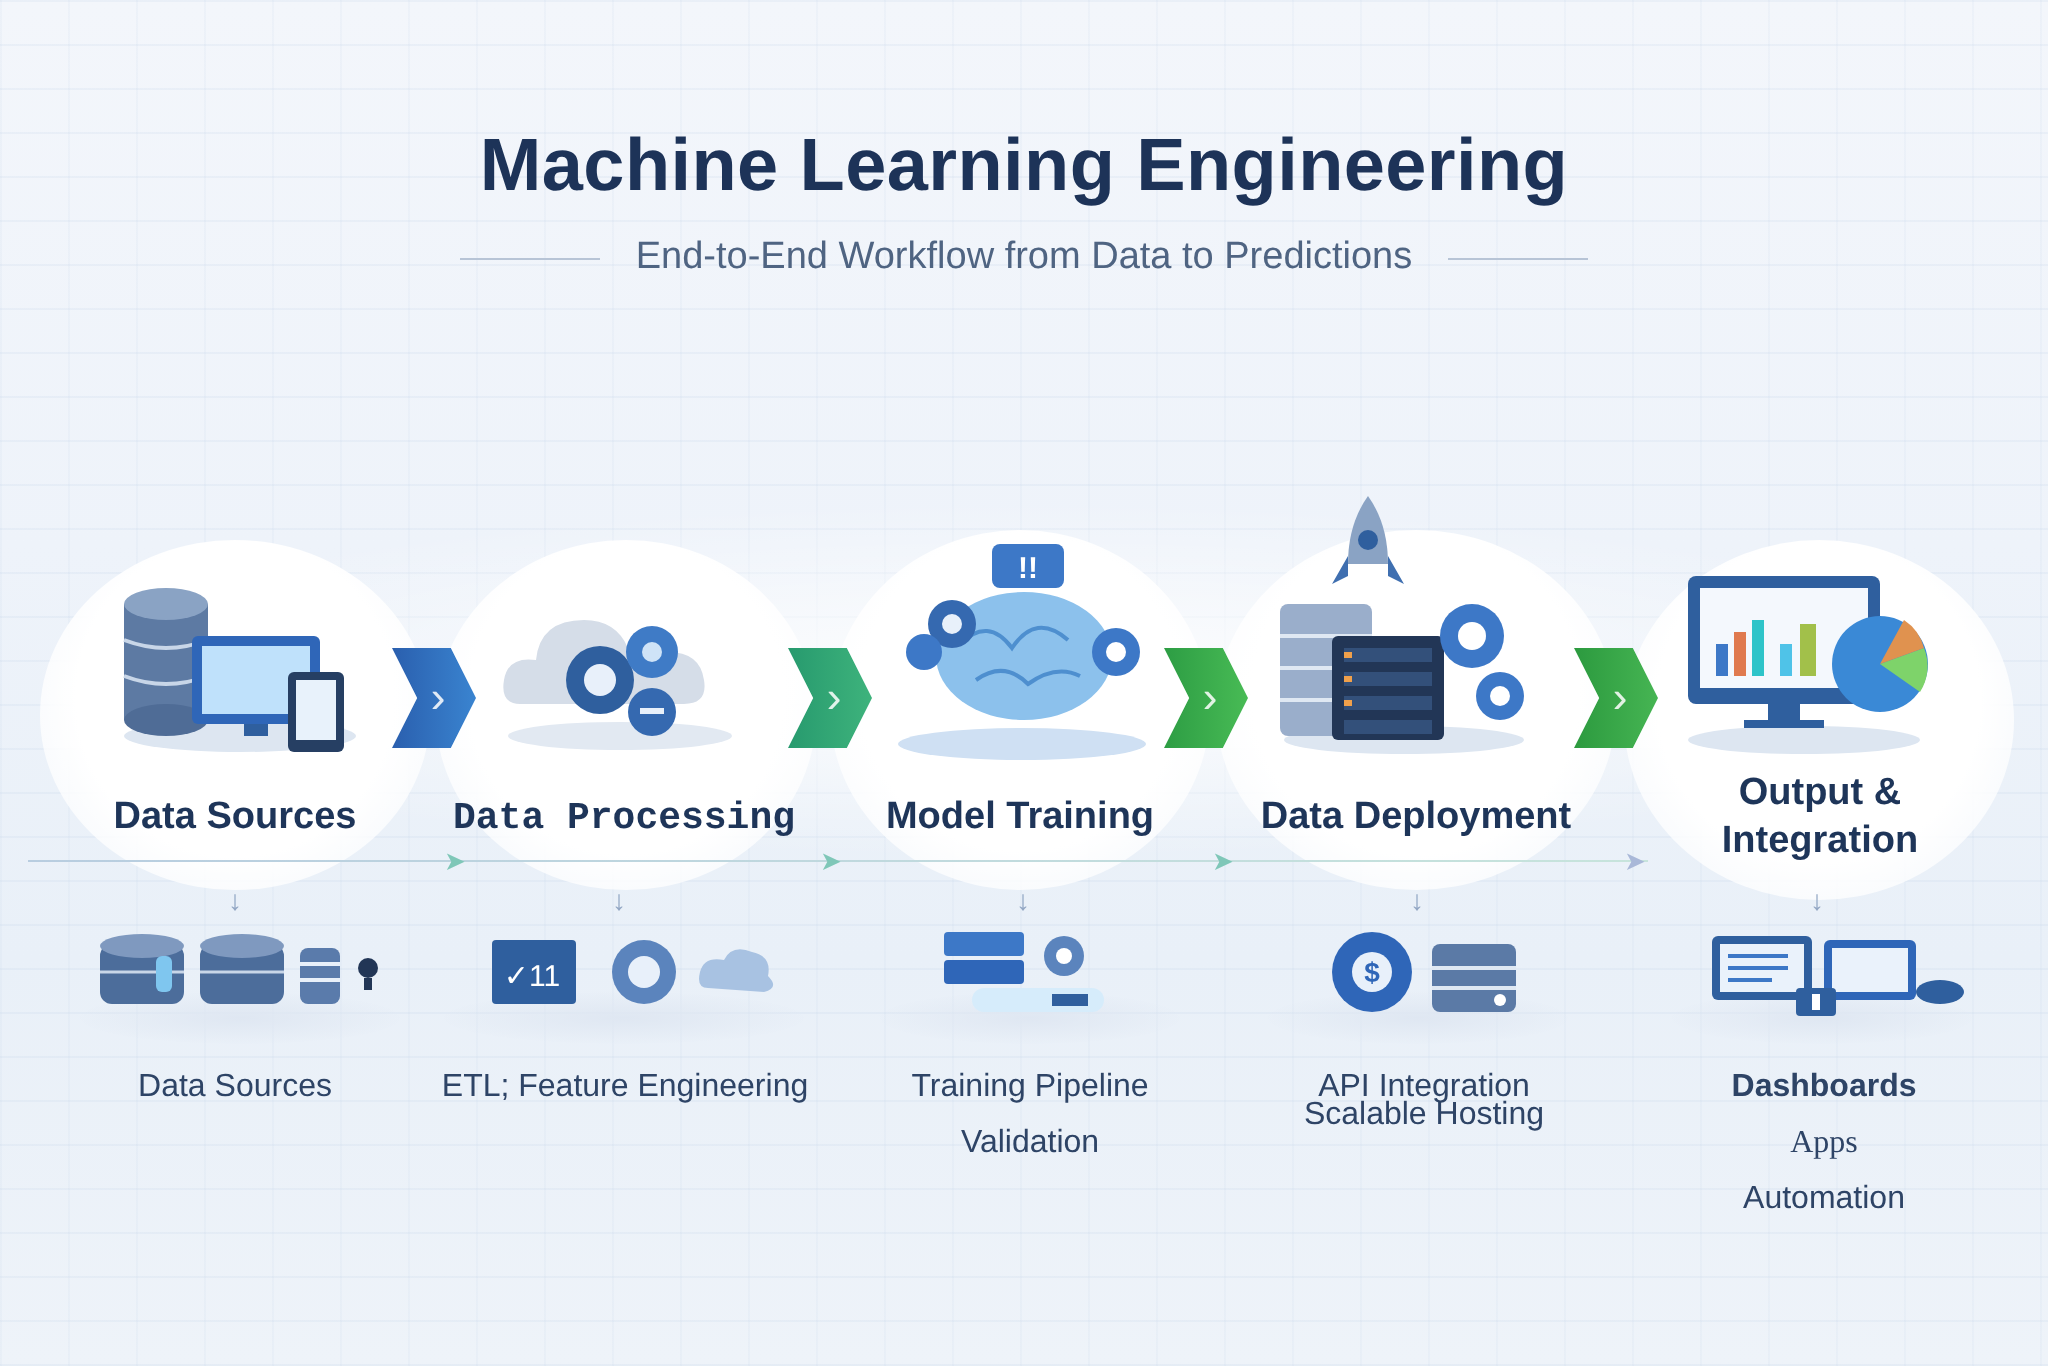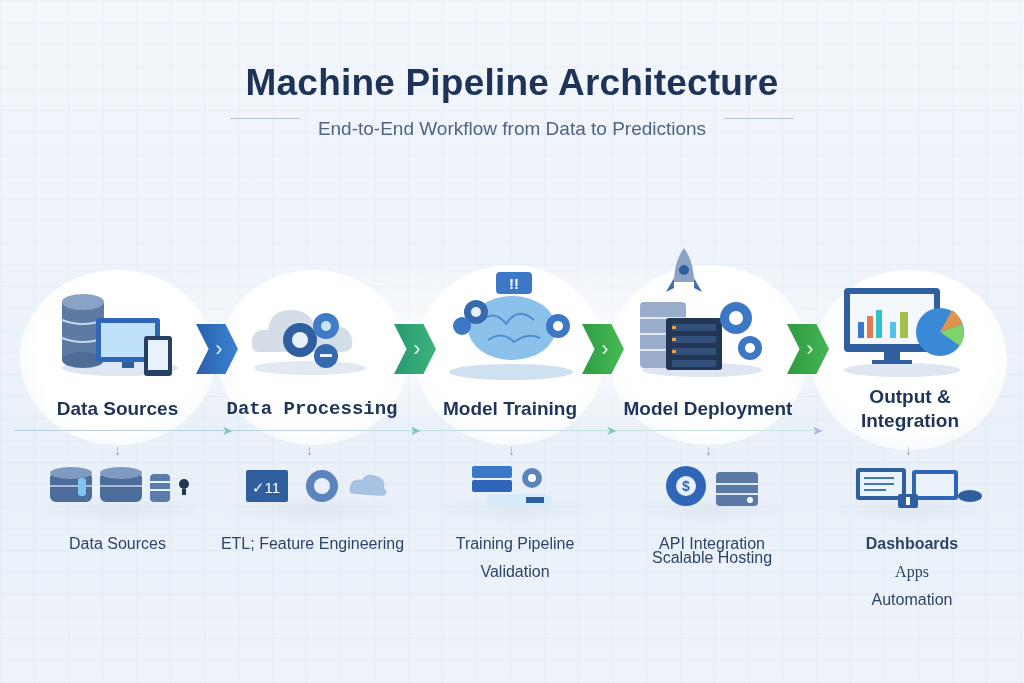--- a/index.html
+++ b/index.html
@@ -21,21 +21,21 @@
     position: absolute; left: 0; right: 0; top: 250px; height: 180px;
     background: radial-gradient(ellipse at center, rgba(255,255,255,0.9) 0%, rgba(255,255,255,0) 70%);
     pointer-events: none;
   }
   .title {
     position: absolute; top: 62px; left: 0; width: 1024px; text-align: center;
     font-size: 37px; font-weight: bold; color: #1d3358; letter-spacing: 0.2px;
   }
   .subtitle-wrap {
     position: absolute; top: 118px; left: 0; width: 1024px;
-    display: flex; justify-content: center; gap: 18px;
+    display: flex; align-items: center; justify-content: center; gap: 18px;
   }
   .subtitle-line { width: 70px; height: 1px; background: #b7c4d6; }
   .subtitle { font-size: 19px; color: #4f6482; }
   .bubble {
     position: absolute; border-radius: 50%;
     background: radial-gradient(circle at 50% 45%, #ffffff 0%, #ffffff 58%, rgba(255,255,255,0.75) 72%, rgba(255,255,255,0) 100%);
   }
   .stage-label {
     position: absolute; text-align: center; font-size: 19px; font-weight: bold; color: #1e3559; white-space: nowrap;
   }
@@ -58,21 +58,21 @@
     position: absolute; text-align: center; font-size: 16px; color: #2e4466; line-height: 28px; white-space: nowrap;
   }
   svg { position: absolute; overflow: visible; }
 </style>
 </head>
 <body>
 
 <div class="bg-circuit"></div>
 <div class="bg-glow"></div>
 
-<h1 class="title">Machine Pipeline Architecture</h1>
+<h1 class="title">Machine Learning Engineering</h1>
 <div class="subtitle-wrap">
   <div class="subtitle-line"></div>
   <div class="subtitle">End-to-End Workflow from Data to Predictions</div>
   <div class="subtitle-line"></div>
 </div>
 
 <div class="bubble" style="left:20px;top:270px;width:195px;height:175px;"></div>
 <div class="bubble" style="left:218px;top:270px;width:190px;height:175px;"></div>
 <div class="bubble" style="left:415px;top:265px;width:190px;height:180px;"></div>
 <div class="bubble" style="left:608px;top:265px;width:200px;height:180px;"></div>
@@ -144,21 +144,21 @@
   <rect x="40" y="100" width="44" height="7" fill="#33507a"></rect>
   <rect x="40" y="112" width="44" height="7" fill="#33507a"></rect>
   <rect x="40" y="78" width="4" height="3" fill="#f0a04b"></rect>
   <rect x="40" y="90" width="4" height="3" fill="#f0a04b"></rect>
   <rect x="40" y="102" width="4" height="3" fill="#f0a04b"></rect>
   <circle cx="104" cy="70" r="16" fill="#3d78c7"></circle>
   <circle cx="104" cy="70" r="7" fill="#fff"></circle>
   <circle cx="118" cy="100" r="12" fill="#3d78c7"></circle>
   <circle cx="118" cy="100" r="5" fill="#fff"></circle>
 </svg>
-<div class="stage-label" style="left:608px;top:398px;width:200px;">Model Deployment</div>
+<div class="stage-label" style="left:608px;top:398px;width:200px;">Data Deployment</div>
 
 <svg style="left:840px;top:284px;" width="130" height="96" viewBox="0 0 130 96">
   <ellipse cx="62" cy="86" rx="58" ry="7" fill="#dde6f1"></ellipse>
   <rect x="4" y="4" width="96" height="64" rx="4" fill="#2f5f9e"></rect>
   <rect x="10" y="10" width="84" height="50" fill="#f4f8fd"></rect>
   <rect x="18" y="38" width="6" height="16" fill="#3d78c7"></rect>
   <rect x="27" y="32" width="6" height="22" fill="#e07a4f"></rect>
   <rect x="36" y="26" width="6" height="28" fill="#2ec4c9"></rect>
   <rect x="50" y="38" width="6" height="16" fill="#4fc3e8"></rect>
   <rect x="60" y="28" width="8" height="26" fill="#a2c04a"></rect>

